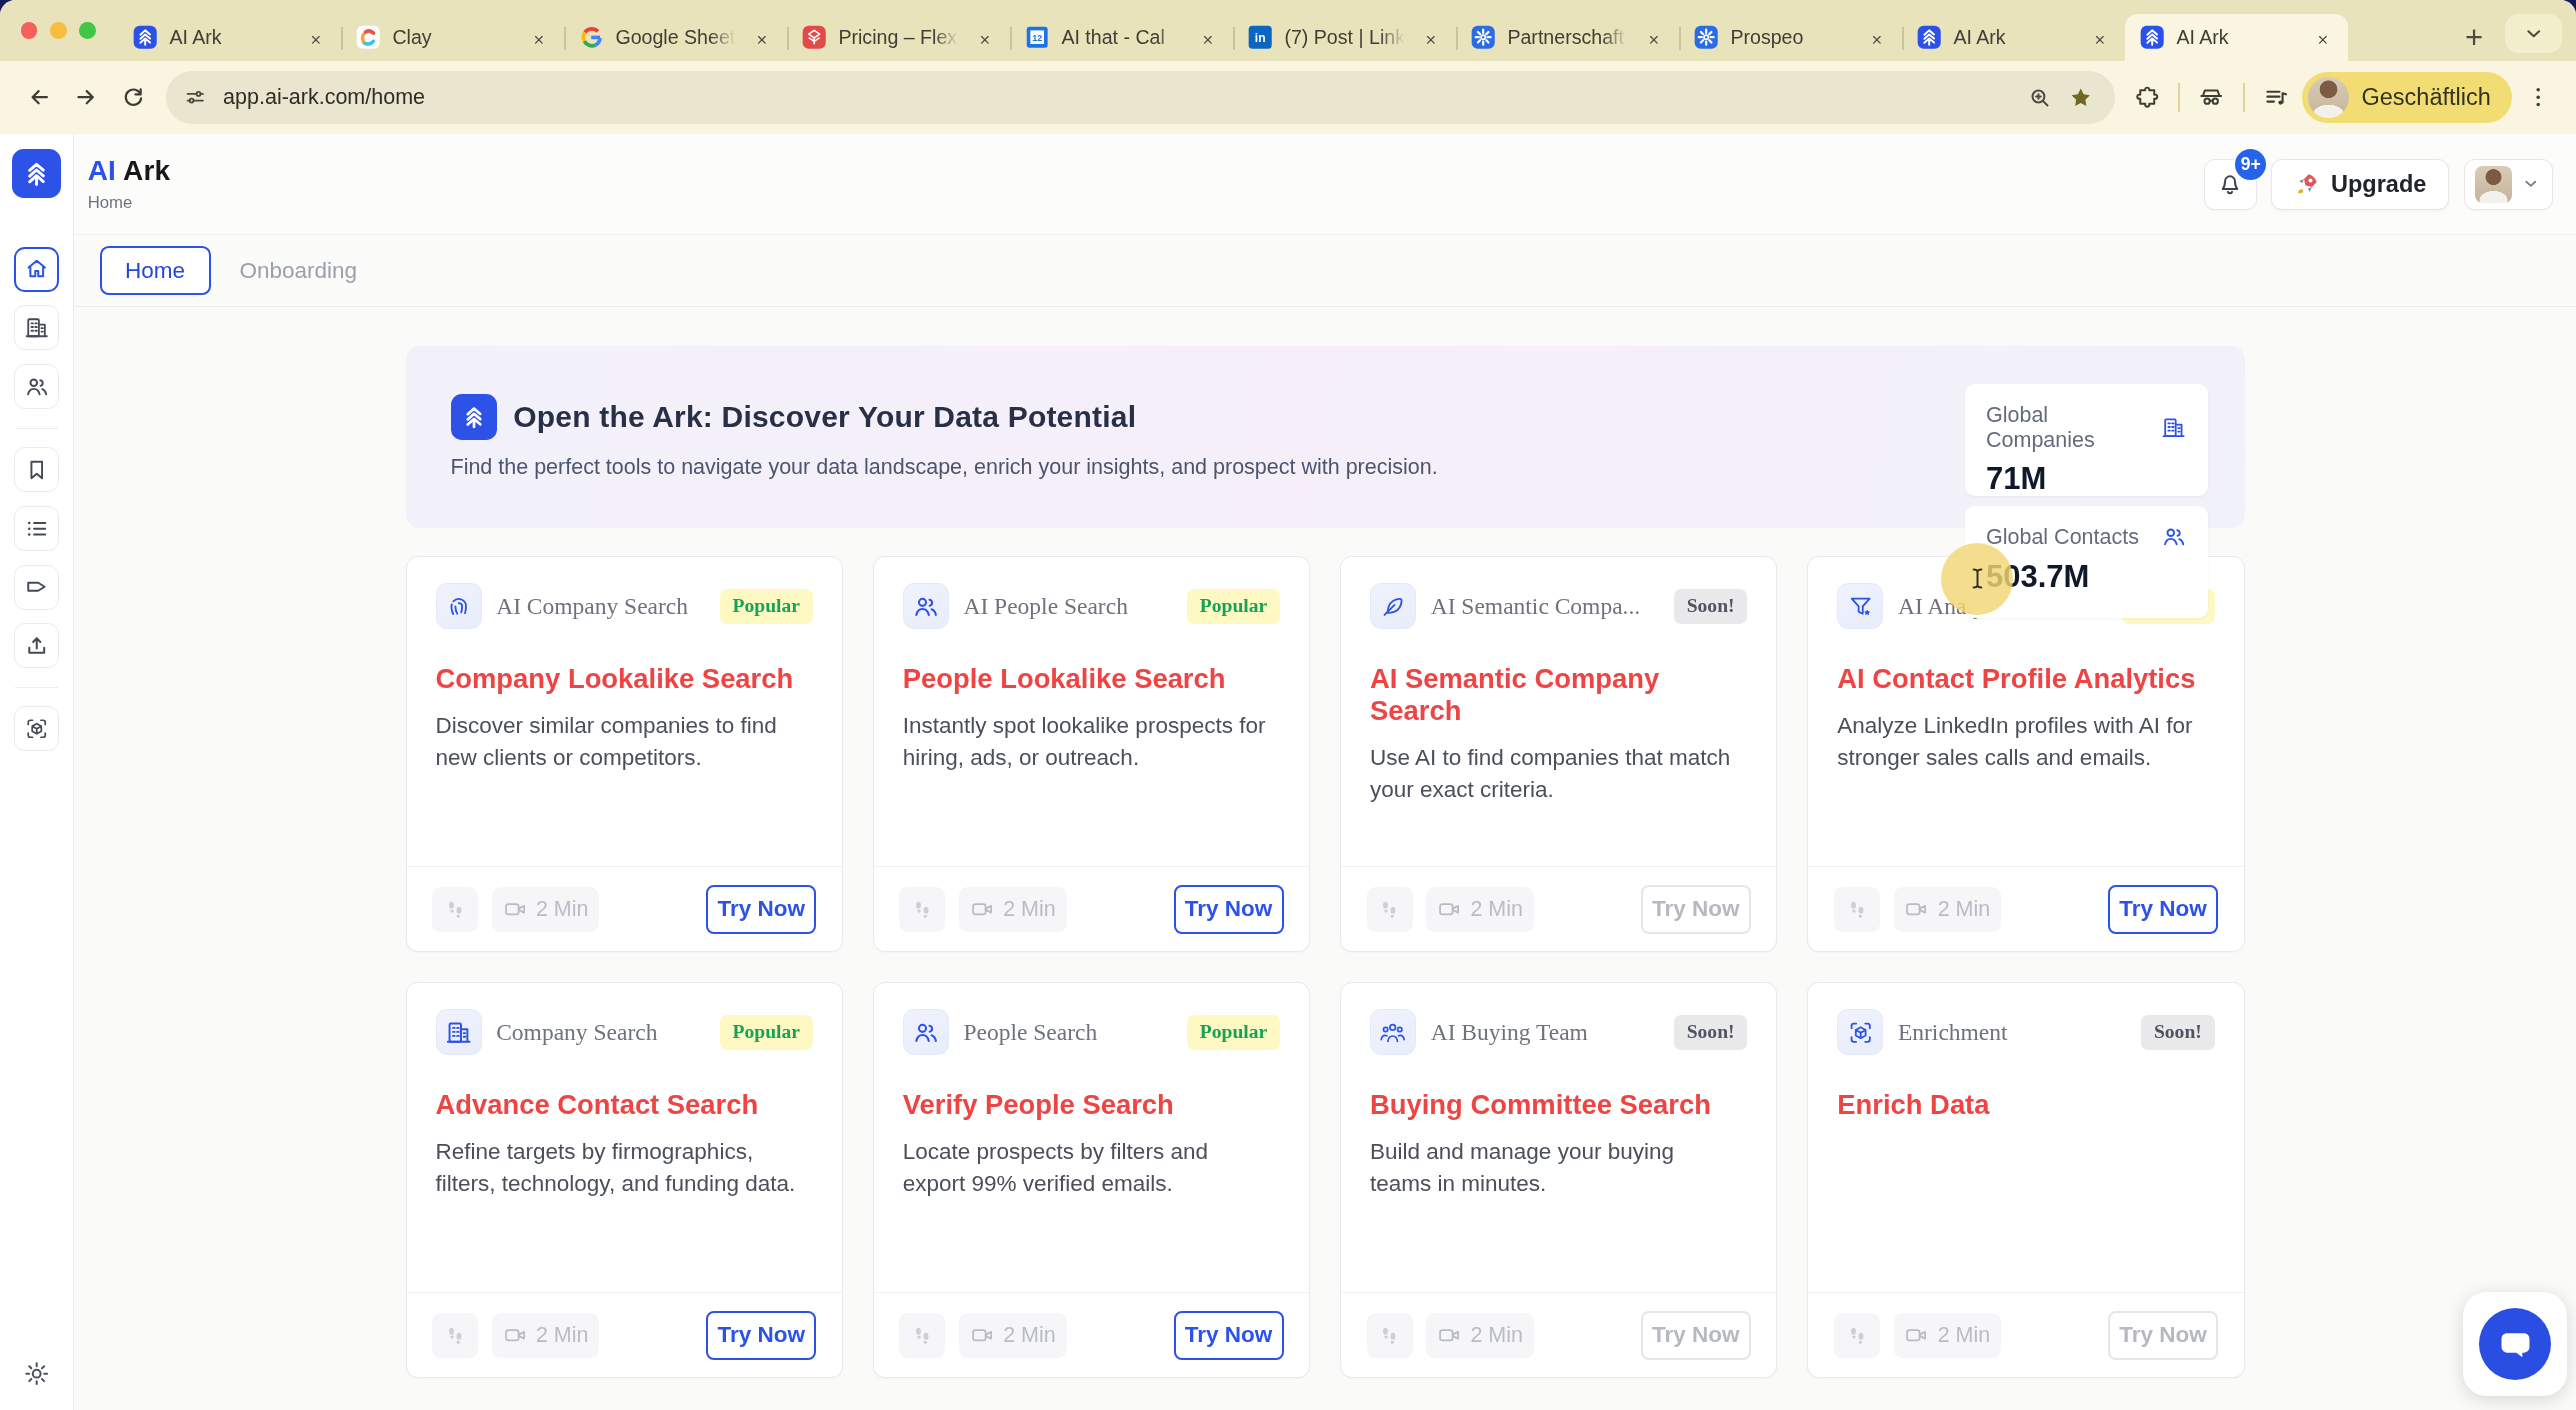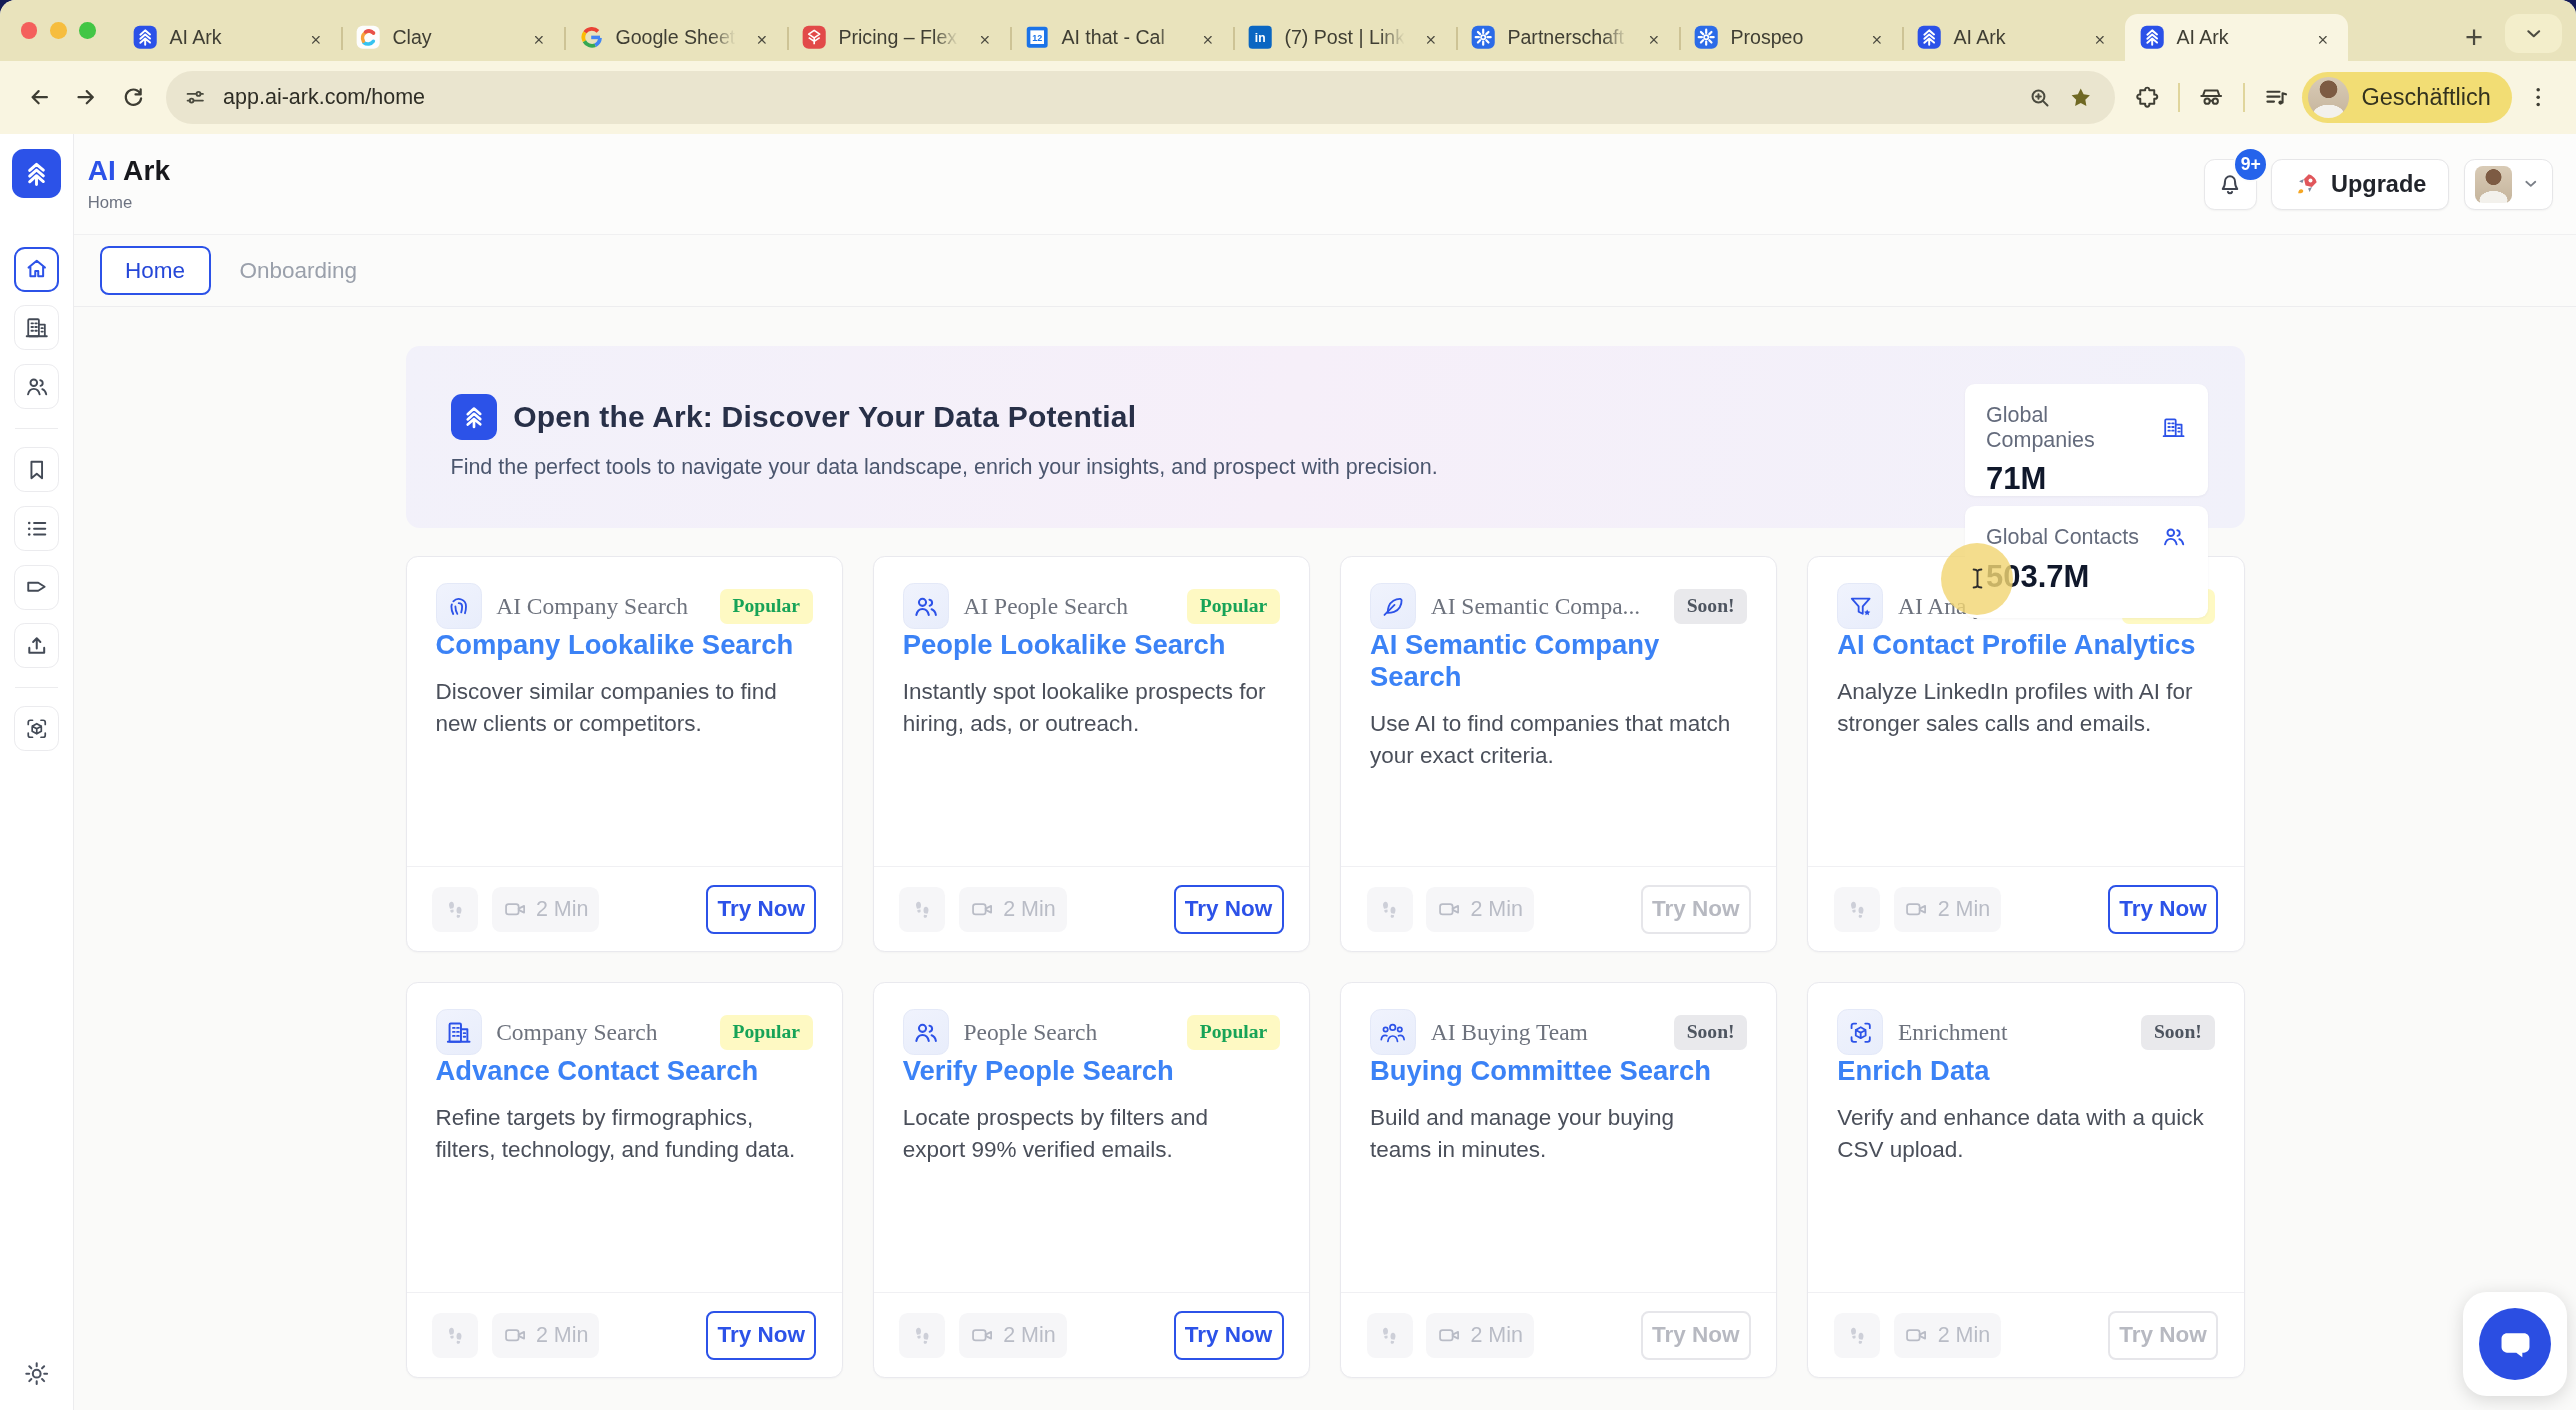--- a/index.html
+++ b/index.html
@@ -107,21 +107,21 @@
   .grid { width:1839px; margin:28px auto 0; display:grid; grid-template-columns:repeat(4,1fr); gap:30px; }
   .card { background:#fff; border:1px solid #e9e9ee; border-radius:11.8px; height:396px; display:flex; flex-direction:column; box-shadow:0 1px 2px rgba(20,20,40,.03); }
   .card-body { padding:26.4px 29px 0; flex:1; }
   .chead { display:flex; align-items:center;font-family:Liberation Serif, serif; }
   .cicon { width:46px; height:46px; border-radius:10.8px; background:linear-gradient(150deg,#f0f3fd,#e8edfb); border:1px solid #e4e9f8; color:#2c52e8; display:flex; align-items:center; justify-content:center; flex:0 0 auto; }
   .cicon .ic{width:27.4px;height:27.4px}
   .clabel { margin-left:14.7px; font-size:23.5px; color:#6d727d; white-space:nowrap; overflow:hidden; }
   .badge { margin-left:auto; font-size:19.6px; font-weight:bold; padding:6.9px 12.7px; border-radius:6.9px; flex:0 0 auto; }
   .badge.popular { background:#fef9c3; color:#17a357;border-radius:7px; }
   .badge.soon { background:#e9e9ec; color:#4e5560; }
-  .ctitle { font-size:27.4px; font-weight:bold; color:#3b82f6; }
+  .ctitle { margin-top:34px; font-size:27.4px; font-weight:bold; color:#ef4444; }
   .cdesc { margin-top:14.7px; font-size:22.5px; line-height:1.43; color:#4a4f5a; padding-right:7.8px; }
   .cfoot { border-top:1px solid #f0f0f3; height:85px; display:flex; align-items:center; padding:0 25.5px; gap:13.7px; flex:0 0 auto; }
   .fchip { height:45px; background:#f6f6f8; border-radius:8.8px; display:flex; align-items:center; padding:0 10.8px; gap:8.8px; color:#b9bcc6; font-size:21.5px; }
   .fchip .ic{width:24.5px;height:24.5px}
   .fchip.steps{color:#cdcfd8}
   .try { margin-left:auto; width:110px; height:49px; border-radius:7.8px; border:2px solid #2c52e8; color:#2c52e8; background:#fff; font-size:22.5px; font-weight:600; display:flex; align-items:center; justify-content:center; font-family:inherit; }
   .try.off { border-color:#e6e6ea; color:#b7b9c1; }
 
   .chatfab { position:absolute; right:8.8px; bottom:13.7px; width:104px; height:104px; background:#fff; border-radius:23.5px; box-shadow:0 3.9px 17.6px rgba(0,0,0,.14); display:flex; align-items:center; justify-content:center; }
   .chatfab .c { width:72px; height:72px; border-radius:50%; background:#2b4ee2; display:flex; align-items:center; justify-content:center; }
@@ -896,21 +896,20 @@
                       <svg viewBox="0 0 24 24" fill="none" stroke="currentColor" stroke-width="1.6" stroke-linecap="round" stroke-linejoin="round">
                         <path d="M4 8V6a2 2 0 0 1 2-2h2M16 4h2a2 2 0 0 1 2 2v2M20 16v2a2 2 0 0 1-2 2h-2M8 20H6a2 2 0 0 1-2-2v-2"></path>
                         <path d="M12 7.2l4.3 2.4v4.8L12 16.8l-4.3-2.4V9.6zM12 12l4.3-2.4M12 12v4.8M12 12 7.7 9.6"></path>
                       </svg>
                     </span>
                   </div>
         <div class="clabel">Enrichment</div>
         <div class="badge soon">Soon!</div>
       </div>
       <div class="ctitle">Enrich Data</div>
-      <div class="cdesc">Verify and enhance data with a quick CSV upload.</div>
     </div>
     <div class="cfoot">
       <div class="fchip steps">
                   <span class="ic">
                     <svg viewBox="0 0 24 24">
                       <g fill="currentColor">
                         <path d="M8 4.6c1.5-.3 2.5.9 2.7 2.7.2 1.6-.2 2.9-.8 3.7l-3 .5c-.5-.9-.9-2.1-1-3.3C5.8 6.4 6.6 4.9 8 4.6z"></path>
                         <path d="m7.2 12.7 3-.5.2 1.2c.2.9-.4 1.7-1.3 1.9-.9.2-1.7-.4-1.9-1.3z"></path>
                         <path d="M16 9.6c1.4.3 2.2 1.8 2.1 3.6-.1 1.2-.5 2.4-1 3.3l-3-.5c-.6-.8-1-2.1-.8-3.7.2-1.8 1.2-3 2.7-2.7z"></path>
                         <path d="m13.8 17.3 3 .5-.2 1.3c-.2.9-1 1.5-1.9 1.3-.9-.2-1.5-1-1.3-1.9z"></path>

